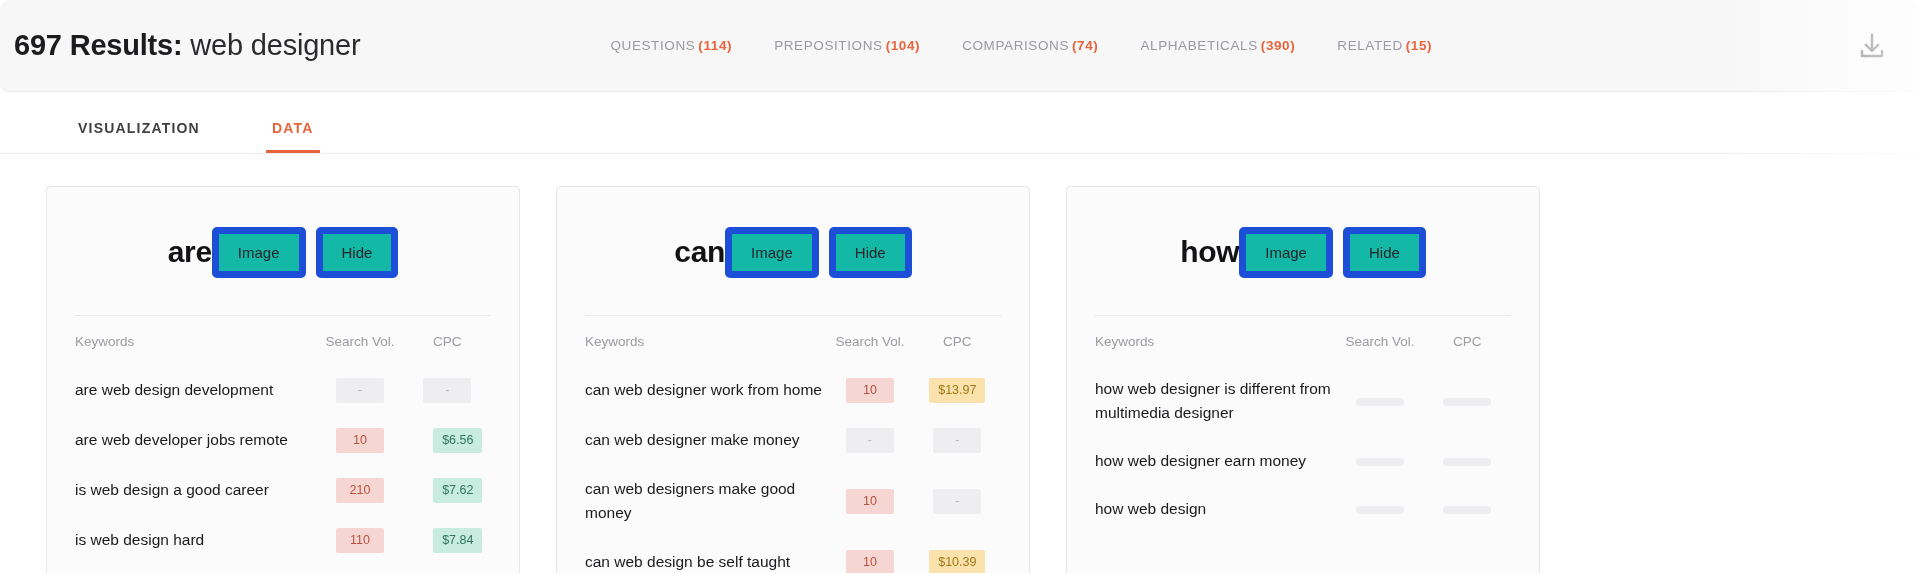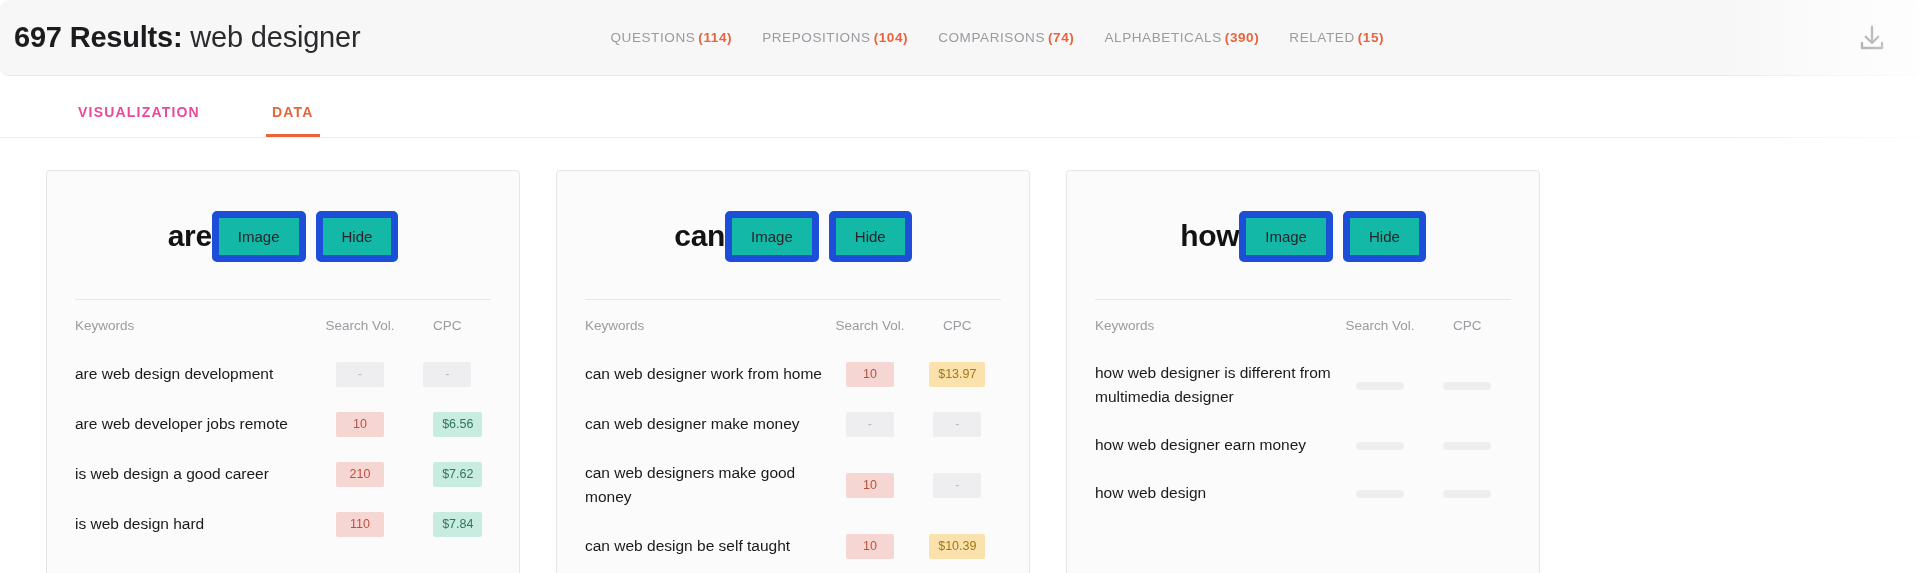--- a/index.html
+++ b/index.html
@@ -8,21 +8,21 @@
     width: 1920px;
     height: 573px;
     overflow: hidden;
     background: #ffffff;
     font-family: "Liberation Sans", sans-serif;
     -webkit-font-smoothing: antialiased;
   }
 
   
   .header {
-    height: 76px;
+    height: 92px;
     width: 100%;
     background: #f7f7f8;
     border-bottom: 1px solid #e9e9ec;
     display: flex;
     align-items: center;
     padding: 0 28px 0 14px;
     position: relative;
     border-radius: 9px;
   }
 
@@ -37,21 +37,21 @@
     font-weight: 700;
   }
   .results-title .term {
     font-weight: 400;
     color: #2b2b2e;
   }
 
   .header-nav {
     display: flex;
     align-items: center;
-    gap: 30px;
+    gap: 42px;
     margin-left: 250px;
     flex: 0 0 auto;
   }
 
   .nav-item {
     font-size: 13.5px;
     letter-spacing: 0.6px;
     color: #9a9aa0;
     white-space: nowrap;
     cursor: pointer;
@@ -81,21 +81,21 @@
     display: flex;
     align-items: flex-end;
     padding-left: 72px;
     border-bottom: 1px solid #ececef;
     background: #ffffff;
   }
   .subtab {
     font-size: 14px;
     letter-spacing: 1.2px;
     font-weight: 600;
-    color: #ec4899;
+    color: #404040;
     padding: 0 6px 14px 6px;
     margin-right: 60px;
     cursor: pointer;
     border-bottom: 3px solid transparent;
     white-space: nowrap;
   }
   .subtab.active {
     color: #e8643c;
     border-bottom-color: #e8643c;
   }

